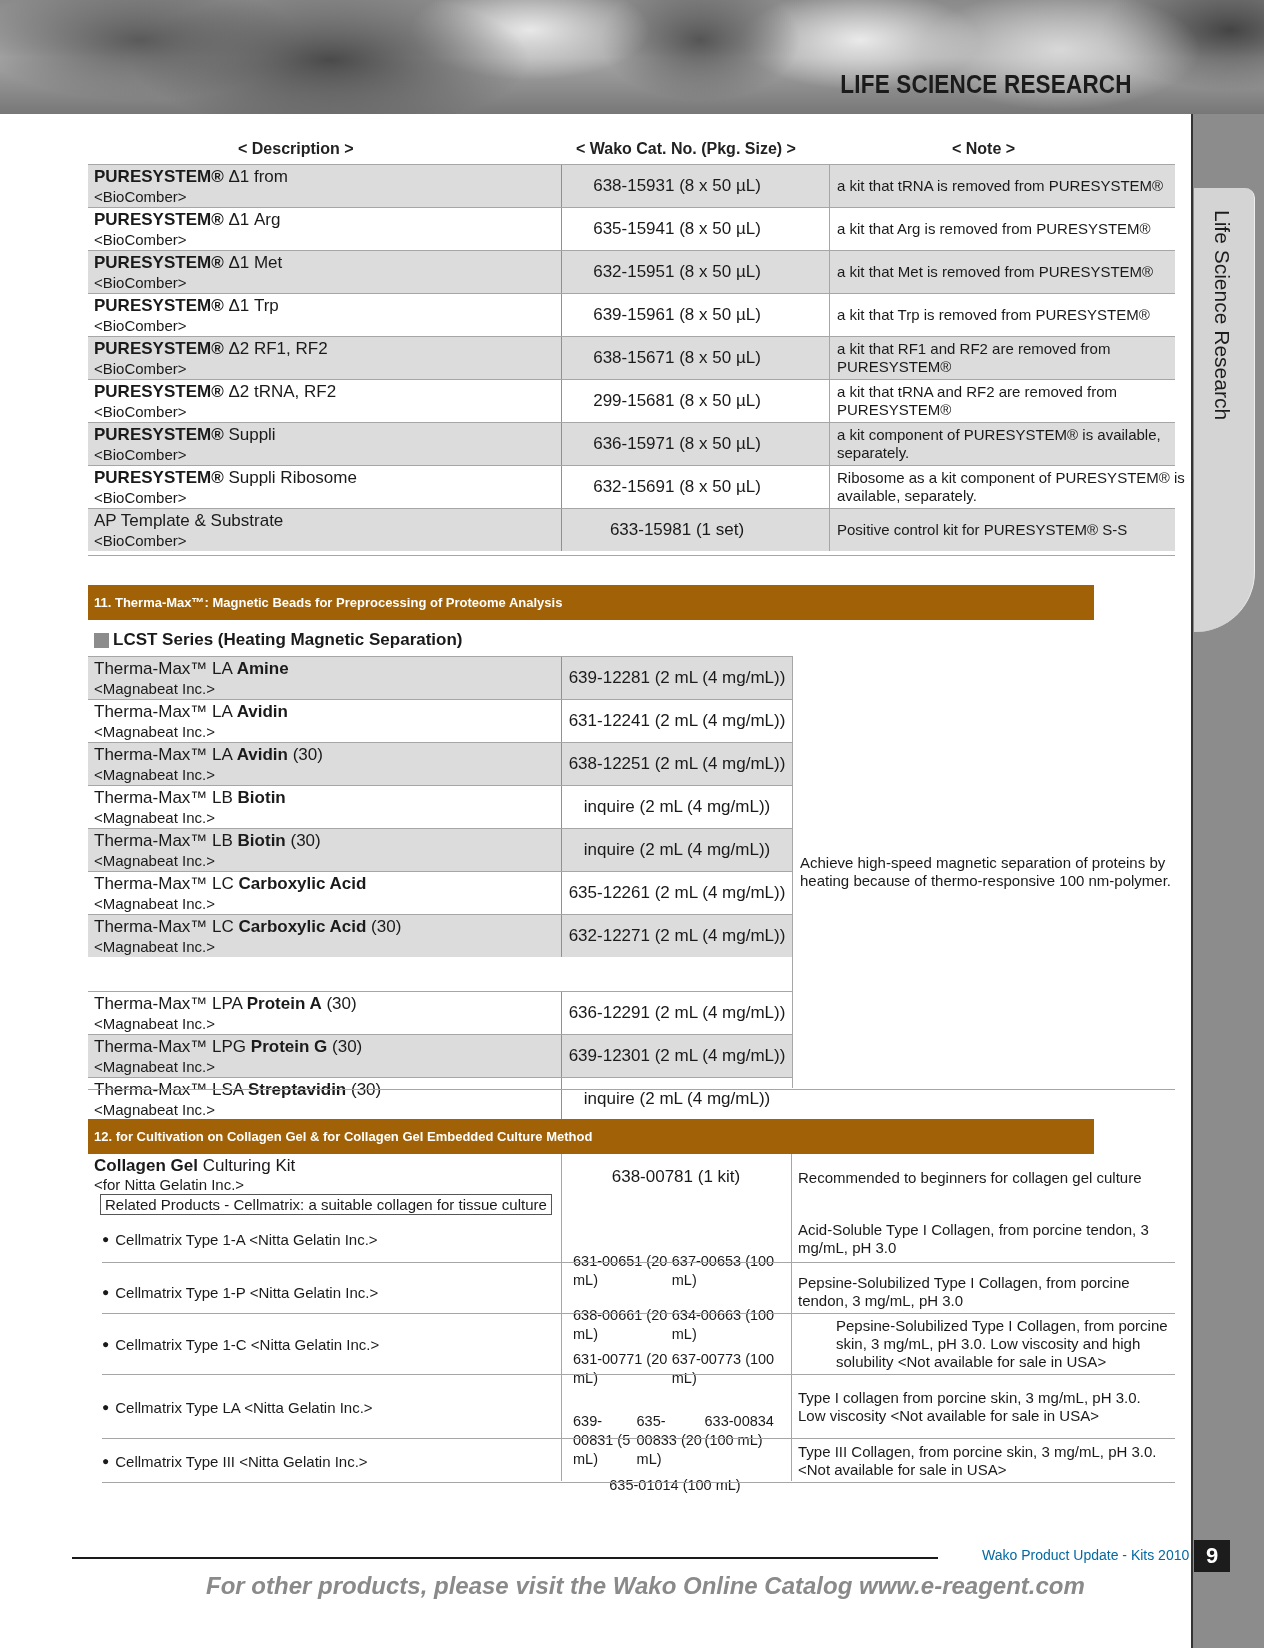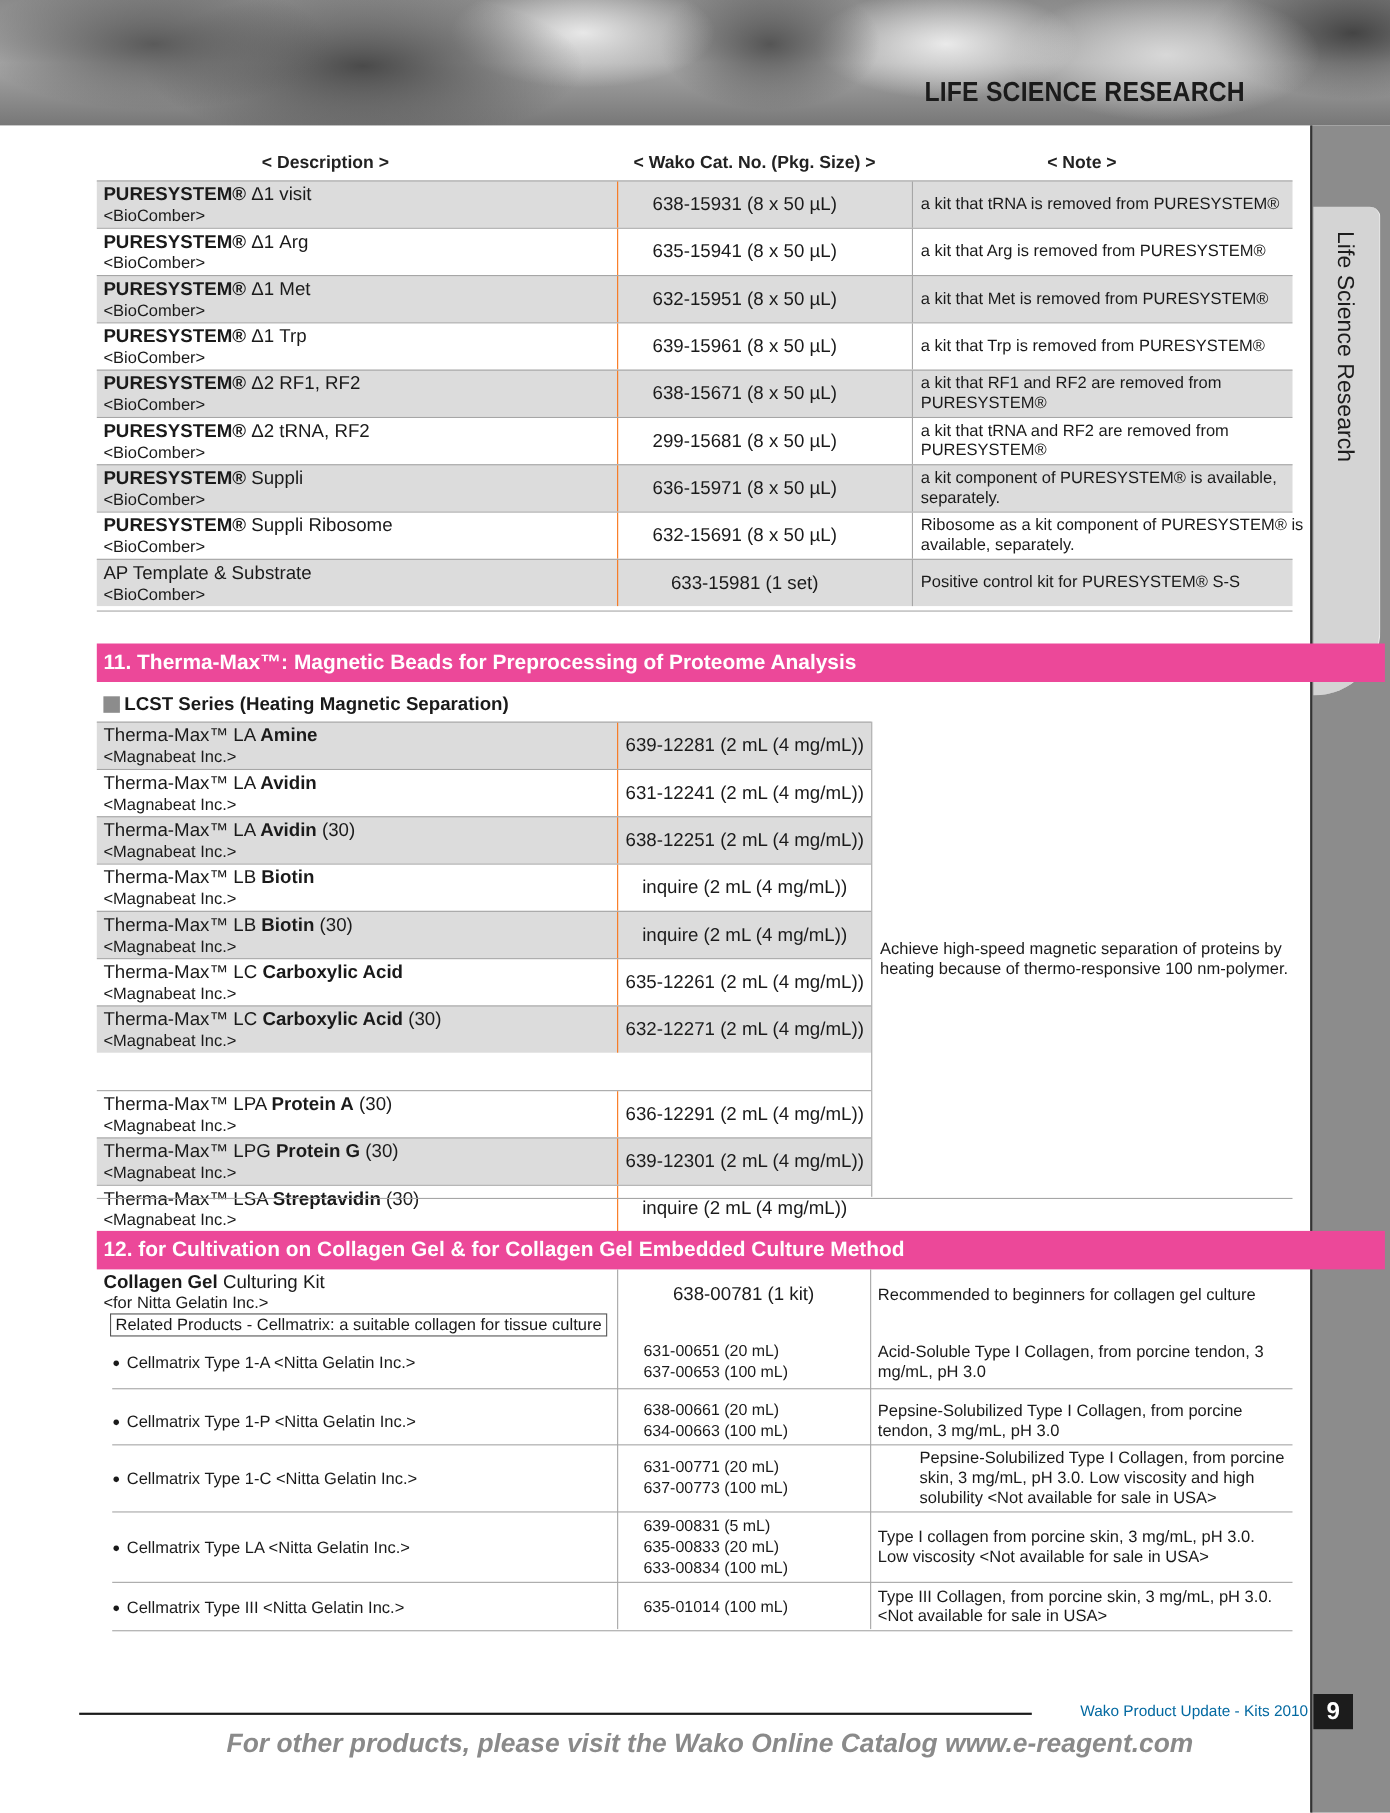--- a/index.html
+++ b/index.html
@@ -42,40 +42,40 @@
   .c-desc .name { font-size:17px; line-height:20px; color:#1a1a1a; }
   .c-desc .name b { font-weight:bold; }
   .c-desc .maker { font-size:15px; line-height:19px; color:#1a1a1a; }
   .c-cat { position:absolute; left:473px; top:0; width:230px; height:100%; border-left:1px solid #f97316;
     display:flex; align-items:center; justify-content:center; font-size:17px; }
   .c-note { position:absolute; left:703px; top:0; width:384px; height:100%; border-left:1px solid #a6a6a6;
     display:flex; align-items:center; padding-left:7px; box-sizing:border-box; font-size:15px; line-height:18px;margin-left:38px; }
   .tbl-bottom { position:absolute; left:88px; width:1087px; height:1px; background:#a6a6a6; }
 
   
-  .sec-head { position:absolute; left:88px; width:1171px; height:35px; background:#ec4899;
-    color:#fff; font-weight:bold; font-size:19px; line-height:35px; padding-left:6px; box-sizing:border-box; }
+  .sec-head { position:absolute; left:88px; width:1006px; height:35px; background:#a16207;
+    color:#fff; font-weight:bold; font-size:13px; line-height:35px; padding-left:6px; box-sizing:border-box; }
   .subhead { position:absolute; left:94px; top:630px; font-size:17px; font-weight:bold; color:#1a1a1a; display:flex; align-items:center; }
   .subhead .sq { display:inline-block; width:15px; height:15px; background:#8c8c8c; margin-right:4px; }
 
   .merged-note { position:absolute; left:792px; top:656px; width:383px; height:432px;
     border-left:1px solid #a6a6a6; box-sizing:border-box; padding-left:7px; display:flex; align-items:center;
     font-size:15px; line-height:18px; }
 
   
   .s12 { position:absolute; left:88px; width:1087px; }
   .s12 .vline1 { position:absolute; left:473px; top:0; width:1px; background:#a6a6a6; }
   .s12 .vline2 { position:absolute; left:703px; top:0; width:1px; background:#a6a6a6; }
   .related-box { position:absolute; left:12px; top:40px; border:1px solid #555; padding:1px 4px;
     font-size:15px; background:#fff; white-space:nowrap; }
   .crow { position:absolute; left:14px; width:1073px; box-sizing:border-box; }
   .crow .d { position:absolute; left:0; font-size:15px; display:flex; align-items:center; height:100%; }
   .crow .d .bullet { margin-right:6px; font-size:12px; }
-  .crow .cats { position:absolute; left:473px; width:216px; height:100%; display:flex; flex-direction:column;
-    justify-content:center; padding-left:24px; box-sizing:border-box; font-size:14.5px; line-height:19px; }
+  .crow .cats { position:absolute; left:473px; width:216px; height:100%; display:flex; flex-direction:row;
+    justify-content:center; padding-left:12px; box-sizing:border-box; font-size:14.5px; line-height:19px;margin-top:36px; }
   .crow .n { position:absolute; left:703px; width:370px; height:100%; display:flex; align-items:center;
     padding-left:7px; box-sizing:border-box; font-size:15px; line-height:18px; }
   .crow-line { position:absolute; left:102px; width:1073px; height:1px; background:#a6a6a6; }
 
   
   .foot-line { position:absolute; left:72px; top:1557px; width:866px; height:2px; background:#1a1a1a; }
   .foot-pub { position:absolute; left:982px; top:1547px; font-size:14px; color:#0369a1; }
   .foot-promo { position:absolute; left:206px; top:1572px; font-size:24px; color:#8a8a8a; font-style:italic; font-weight:bold; }
 </style>
 </head>
@@ -89,21 +89,21 @@
 <div class="side-tab"></div>
 <div class="side-tab-label">Life Science Research</div>
 
 <div class="col-head" style="left:238px;">&lt; Description &gt;</div>
 <div class="col-head" style="left:576px;">&lt; Wako Cat. No. (Pkg. Size) &gt;</div>
 <div class="col-head" style="left:952px;">&lt; Note &gt;</div>
 
 <div class="tbl" id="pure-table" style="top:164px;">
     <div class="row shade">
       <div class="c-desc">
-        <div class="name"><b>PURESYSTEM®</b><span> Δ1 visit</span></div>
+        <div class="name"><b>PURESYSTEM®</b><span> Δ1 from</span></div>
         <div class="maker">&lt;BioComber&gt;</div>
       </div>
       <div class="c-cat">638-15931 (8 x 50 µL)</div>
       <div class="c-note">
         <span>a kit that tRNA is removed from PURESYSTEM®</span>
       </div>
     </div>
     <div class="row">
       <div class="c-desc">
         <div class="name"><b>PURESYSTEM®</b><span> Δ1 Arg</span></div>

